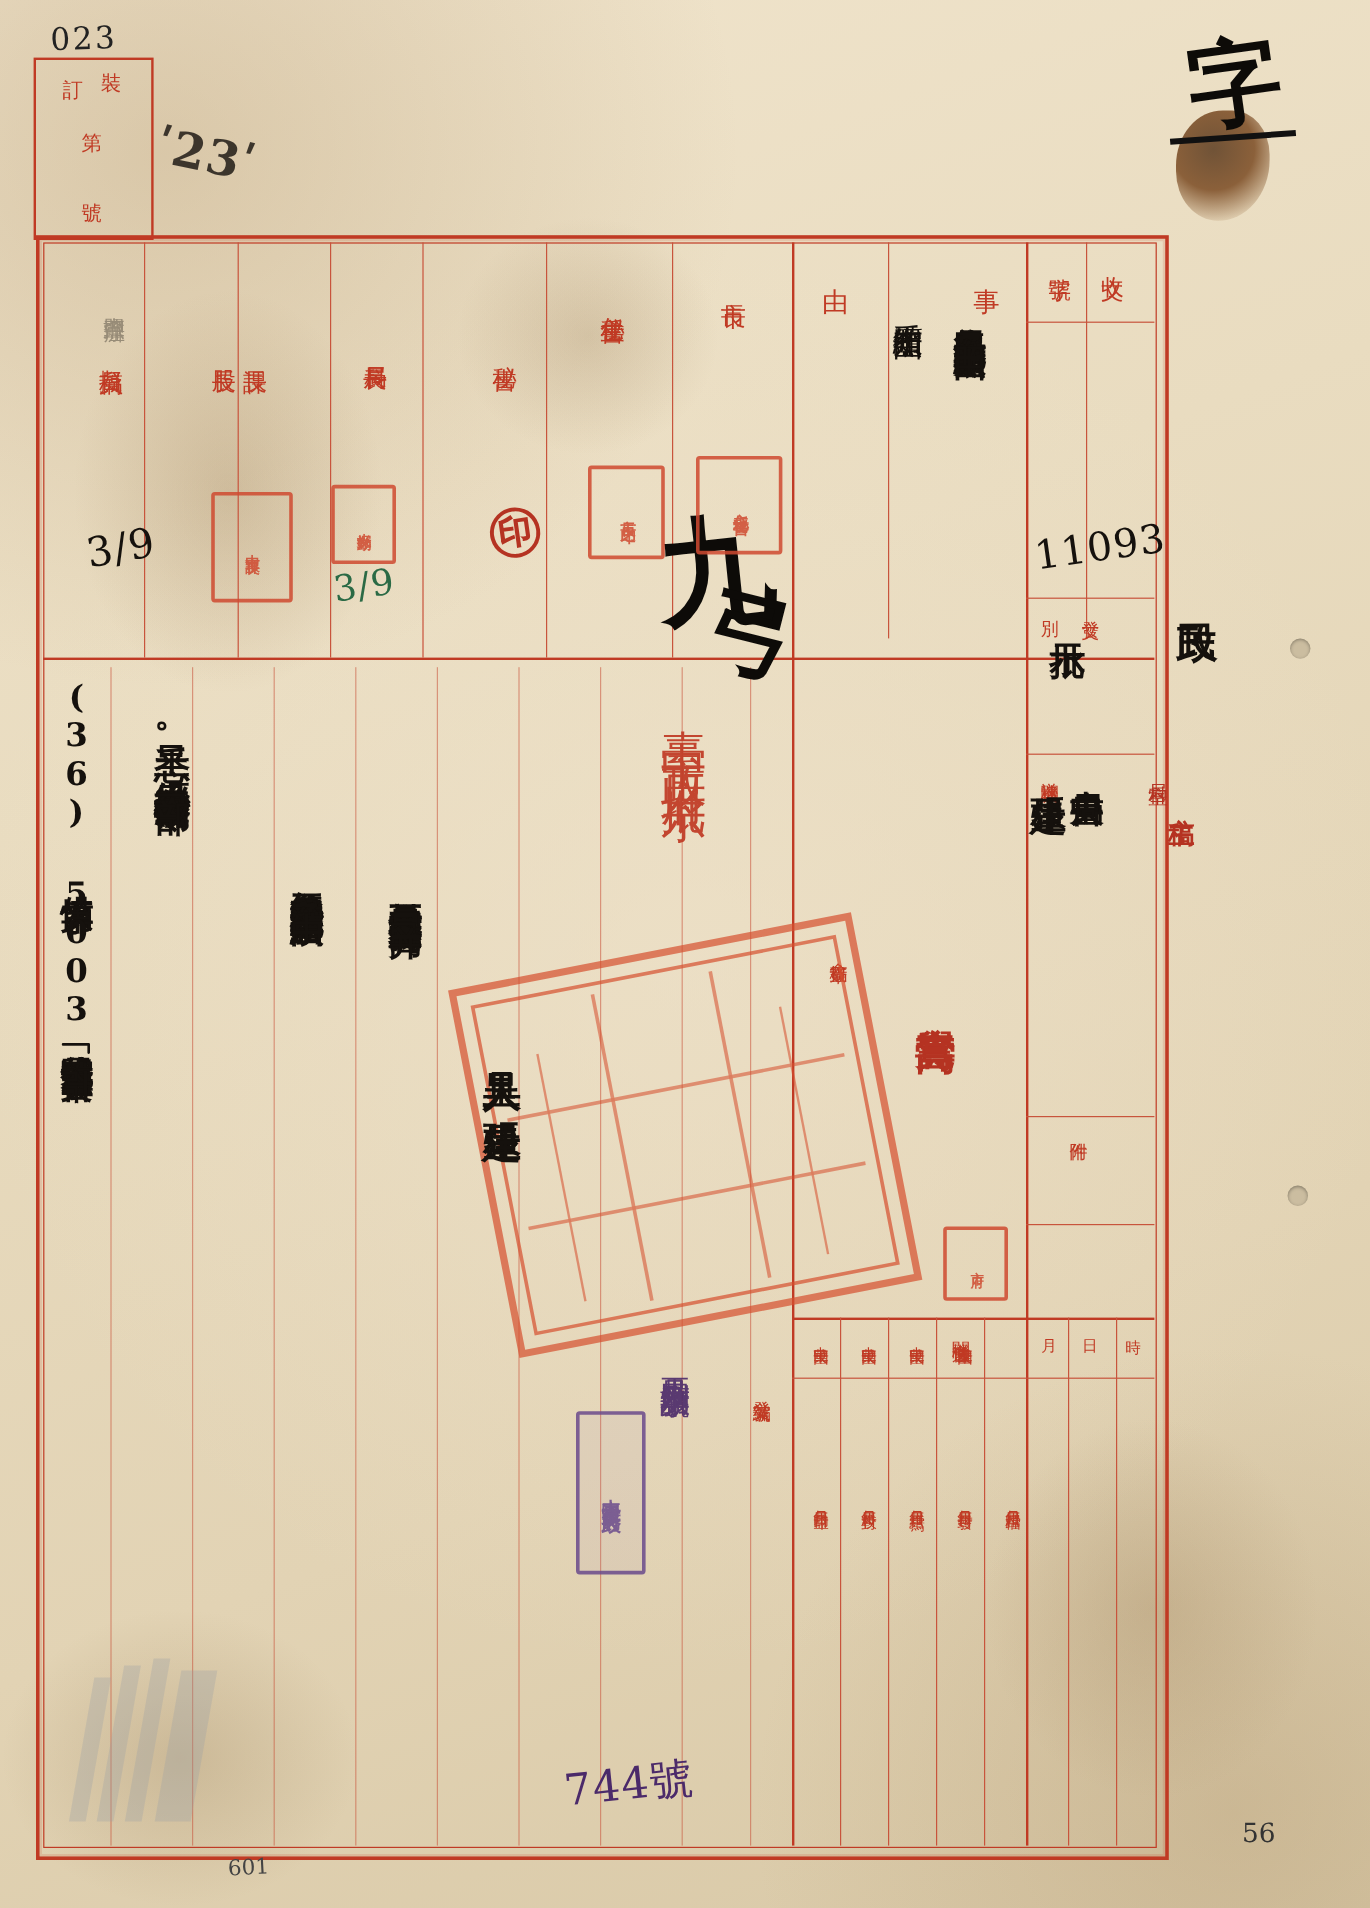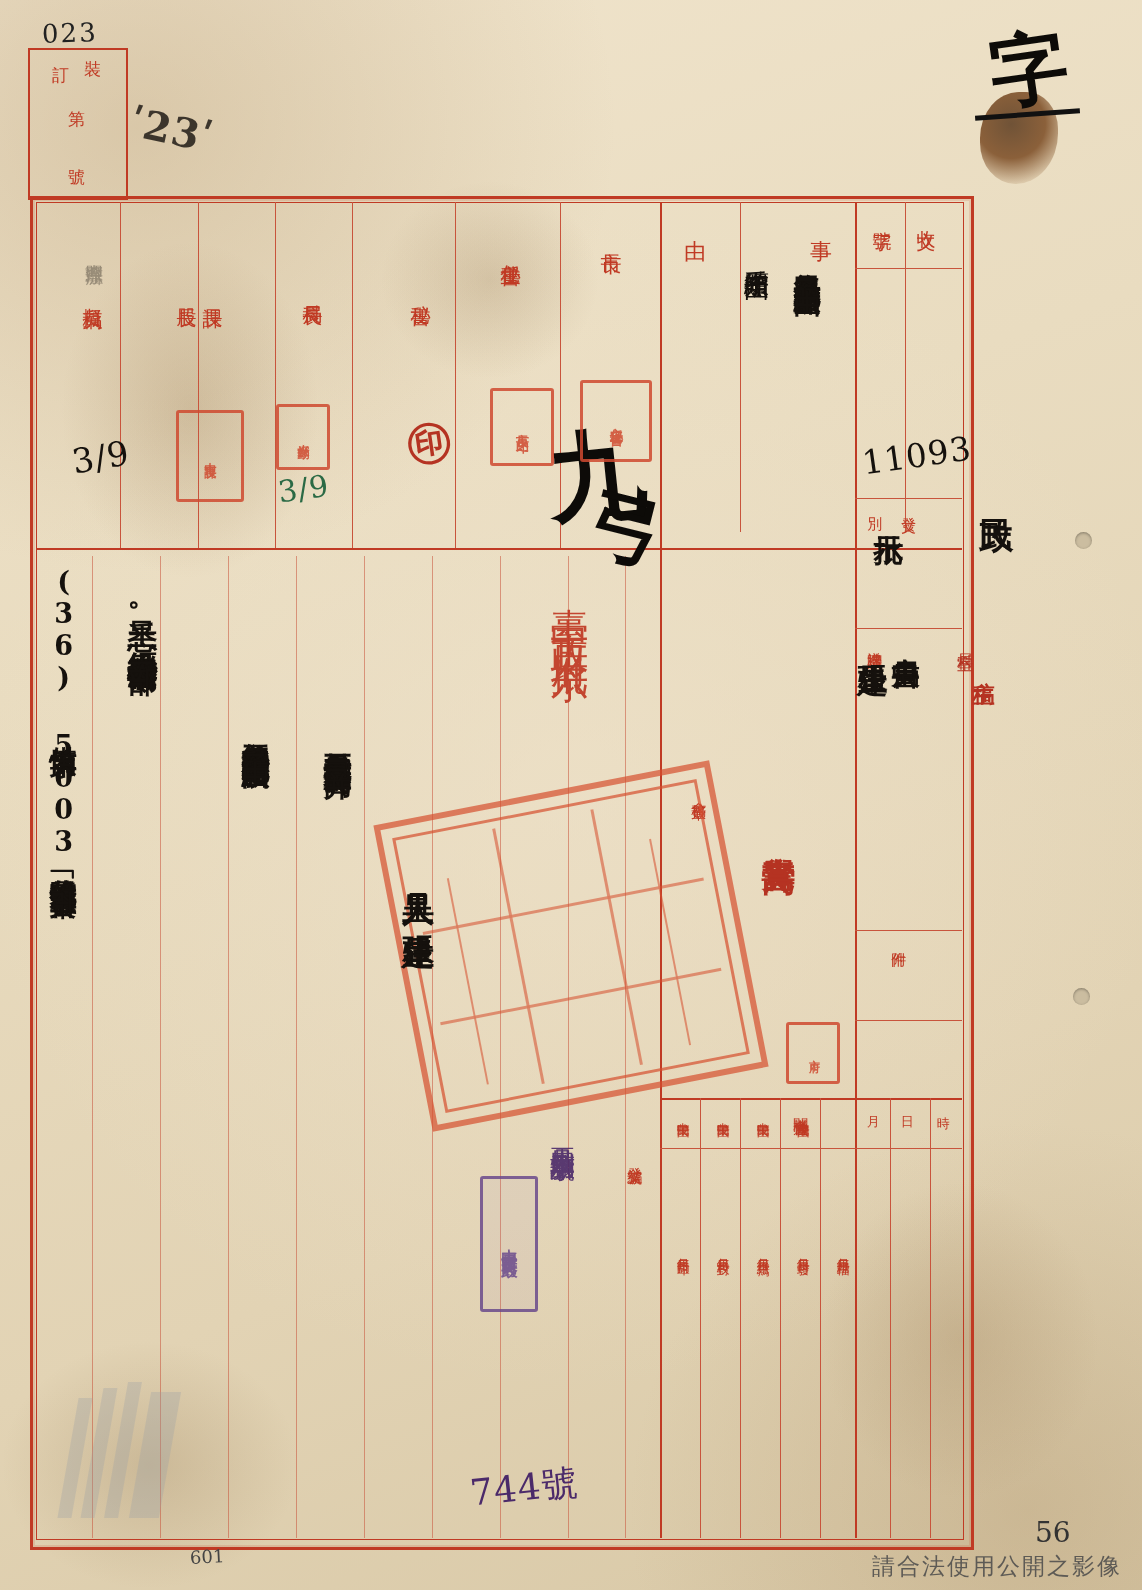--- a/index.html
+++ b/index.html
@@ -91,21 +91,21 @@
     font-family: "DejaVu Serif", serif;
     font-size: 26px;
     color: #222;
     letter-spacing: 2px;
     transform: rotate(-2deg);
   }
   .num-56 {
     position: absolute;
     left: 1035px; top: 1516px;
     font-family: "DejaVu Serif", serif;
-    font-size: 28px;
+    font-size: 22px;
     color: #333;
   }
   .num-601 {
     position: absolute;
     left: 190px; top: 1546px;
     font-family: "DejaVu Serif", serif;
     font-size: 18px;
     color: #444;
     transform: rotate(-3deg);
   }
@@ -382,14 +382,13 @@
 
   <div class="watermark" style="left:58px;top:1378px;width:140px;height:150px;">
     <div class="wm-shape" style="left:10px;top:20px;width:14px;height:120px;transform:skewX(-10deg);"></div>
     <div class="wm-shape" style="left:34px;top:10px;width:14px;height:130px;transform:skewX(-10deg);"></div>
     <div class="wm-shape" style="left:58px;top:4px;width:14px;height:136px;transform:skewX(-10deg);"></div>
     <div class="wm-shape" style="left:82px;top:14px;width:30px;height:126px;transform:skewX(-10deg);"></div>
   </div>
 
   <div class="num-56">56</div>
   <div class="num-601">601</div>
-  <div class="footer-note">請合法使用公開之影像</div>
 </div>
 
 </body></html>

